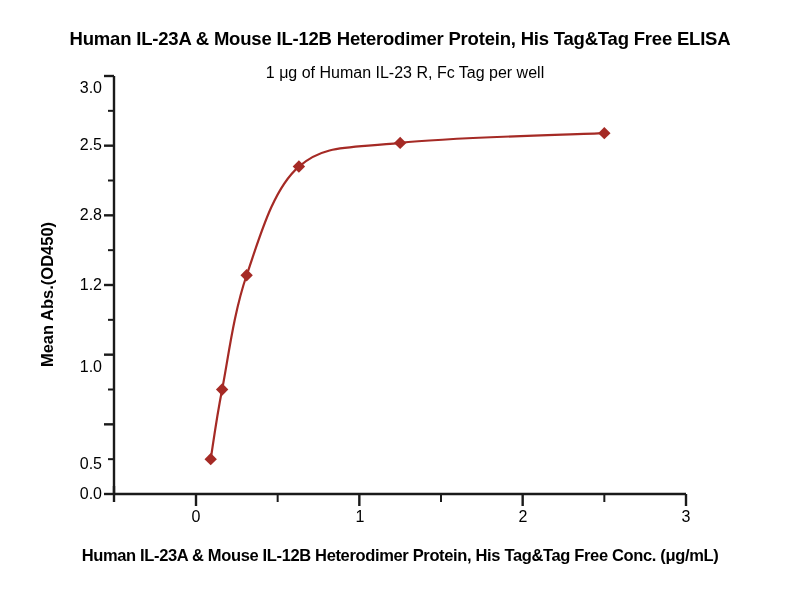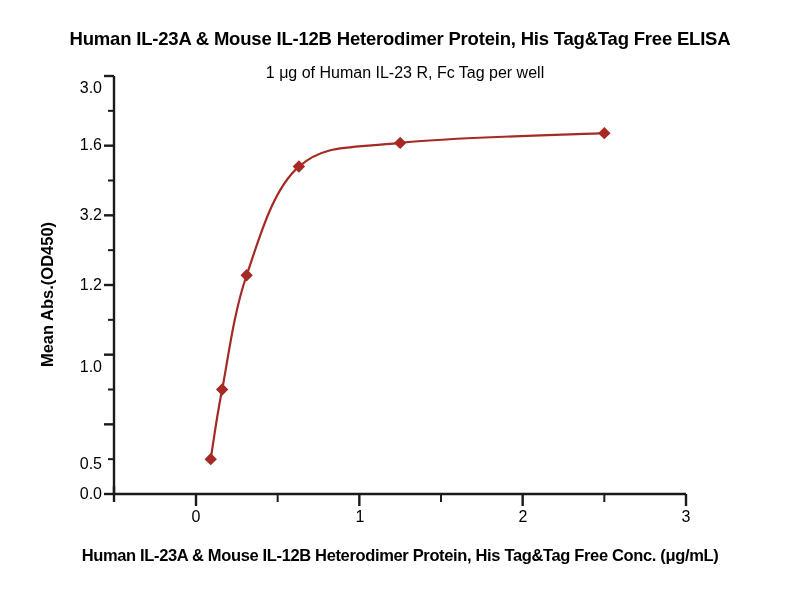--- a/index.html
+++ b/index.html
@@ -83,22 +83,22 @@
 <body>
 
 <div id="figure">
 
   <div class="chart-title">Human IL-23A &amp; Mouse IL-12B Heterodimer Protein, His Tag&amp;Tag Free ELISA</div>
   <div class="chart-subtitle">1 μg of Human IL-23 R, Fc Tag per well</div>
   <div class="ylabel">Mean Abs.(OD450)</div>
   <div class="xlabel">Human IL-23A &amp; Mouse IL-12B Heterodimer Protein, His Tag&amp;Tag Free Conc. (μg/mL)</div>
 
   <div class="tick-label-y" style="left:58px; top:67px;margin-top:12px;">3.0</div>
-  <div class="tick-label-y" style="left:58px; top:136px;">1.6</div>
-  <div class="tick-label-y" style="left:58px; top:206px;">3.2</div>
+  <div class="tick-label-y" style="left:58px; top:136px;">2.5</div>
+  <div class="tick-label-y" style="left:58px; top:206px;">2.8</div>
   <div class="tick-label-y" style="left:58px; top:276px;">1.2</div>
   <div class="tick-label-y" style="left:58px; top:358px;">1.0</div>
   <div class="tick-label-y" style="left:58px; top:415px;margin-top:40px;">0.5</div>
   <div class="tick-label-y" style="left:58px; top:485px;">0.0</div>
 
   <div class="tick-label-x" style="left:181px; top:508px;">0</div>
   <div class="tick-label-x" style="left:345px; top:508px;">1</div>
   <div class="tick-label-x" style="left:508px; top:508px;">2</div>
   <div class="tick-label-x" style="left:671px; top:508px;">3</div>
 

